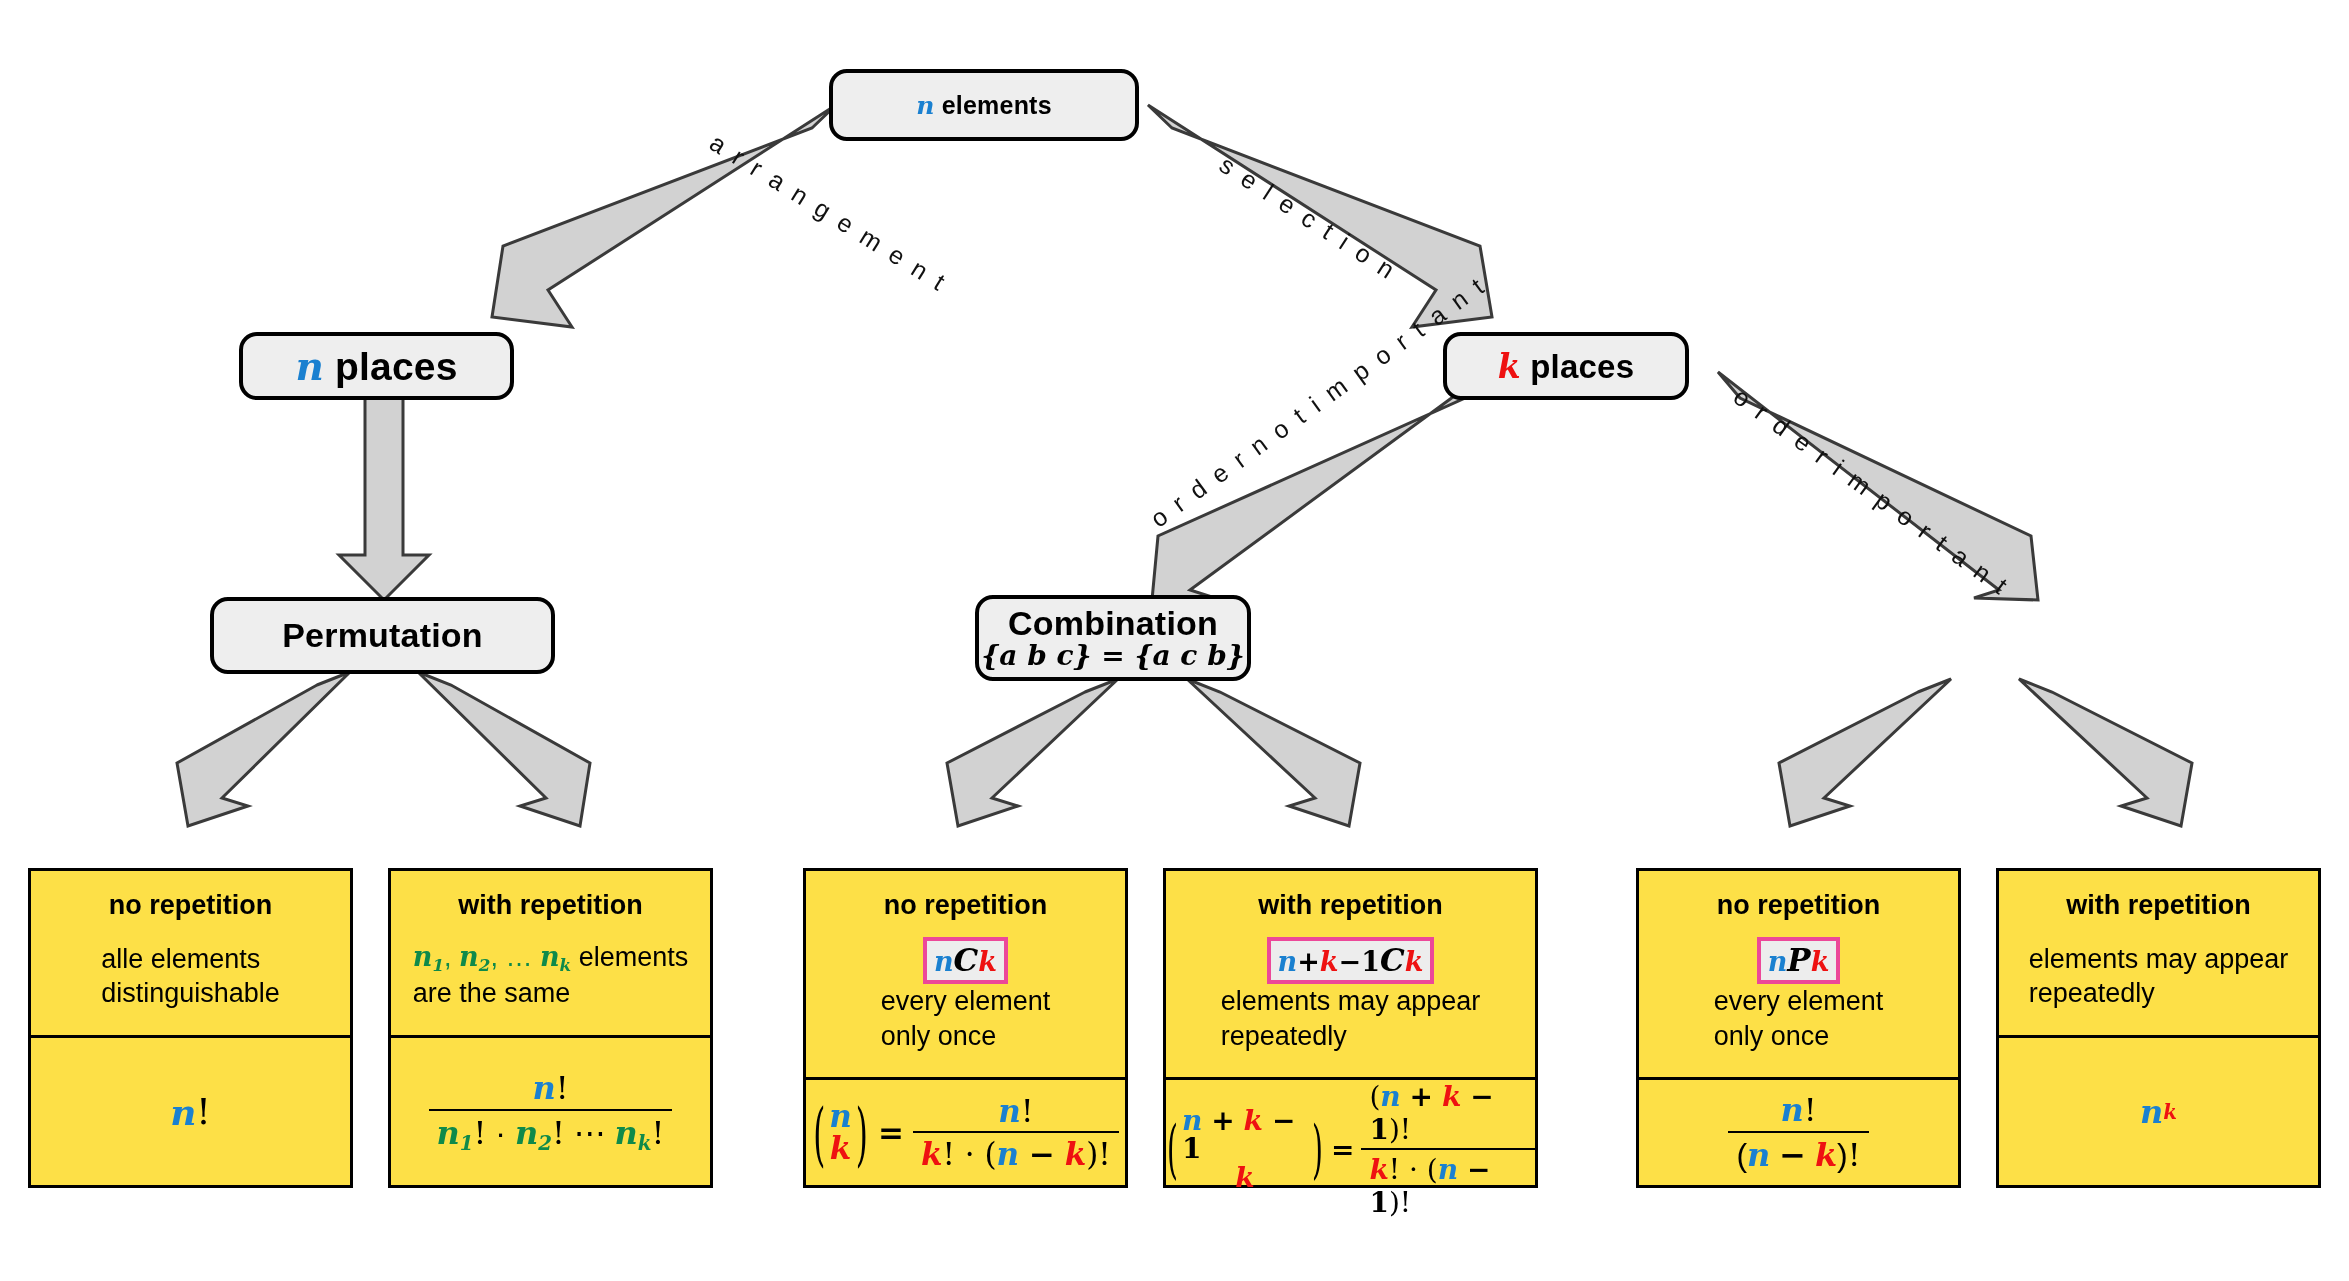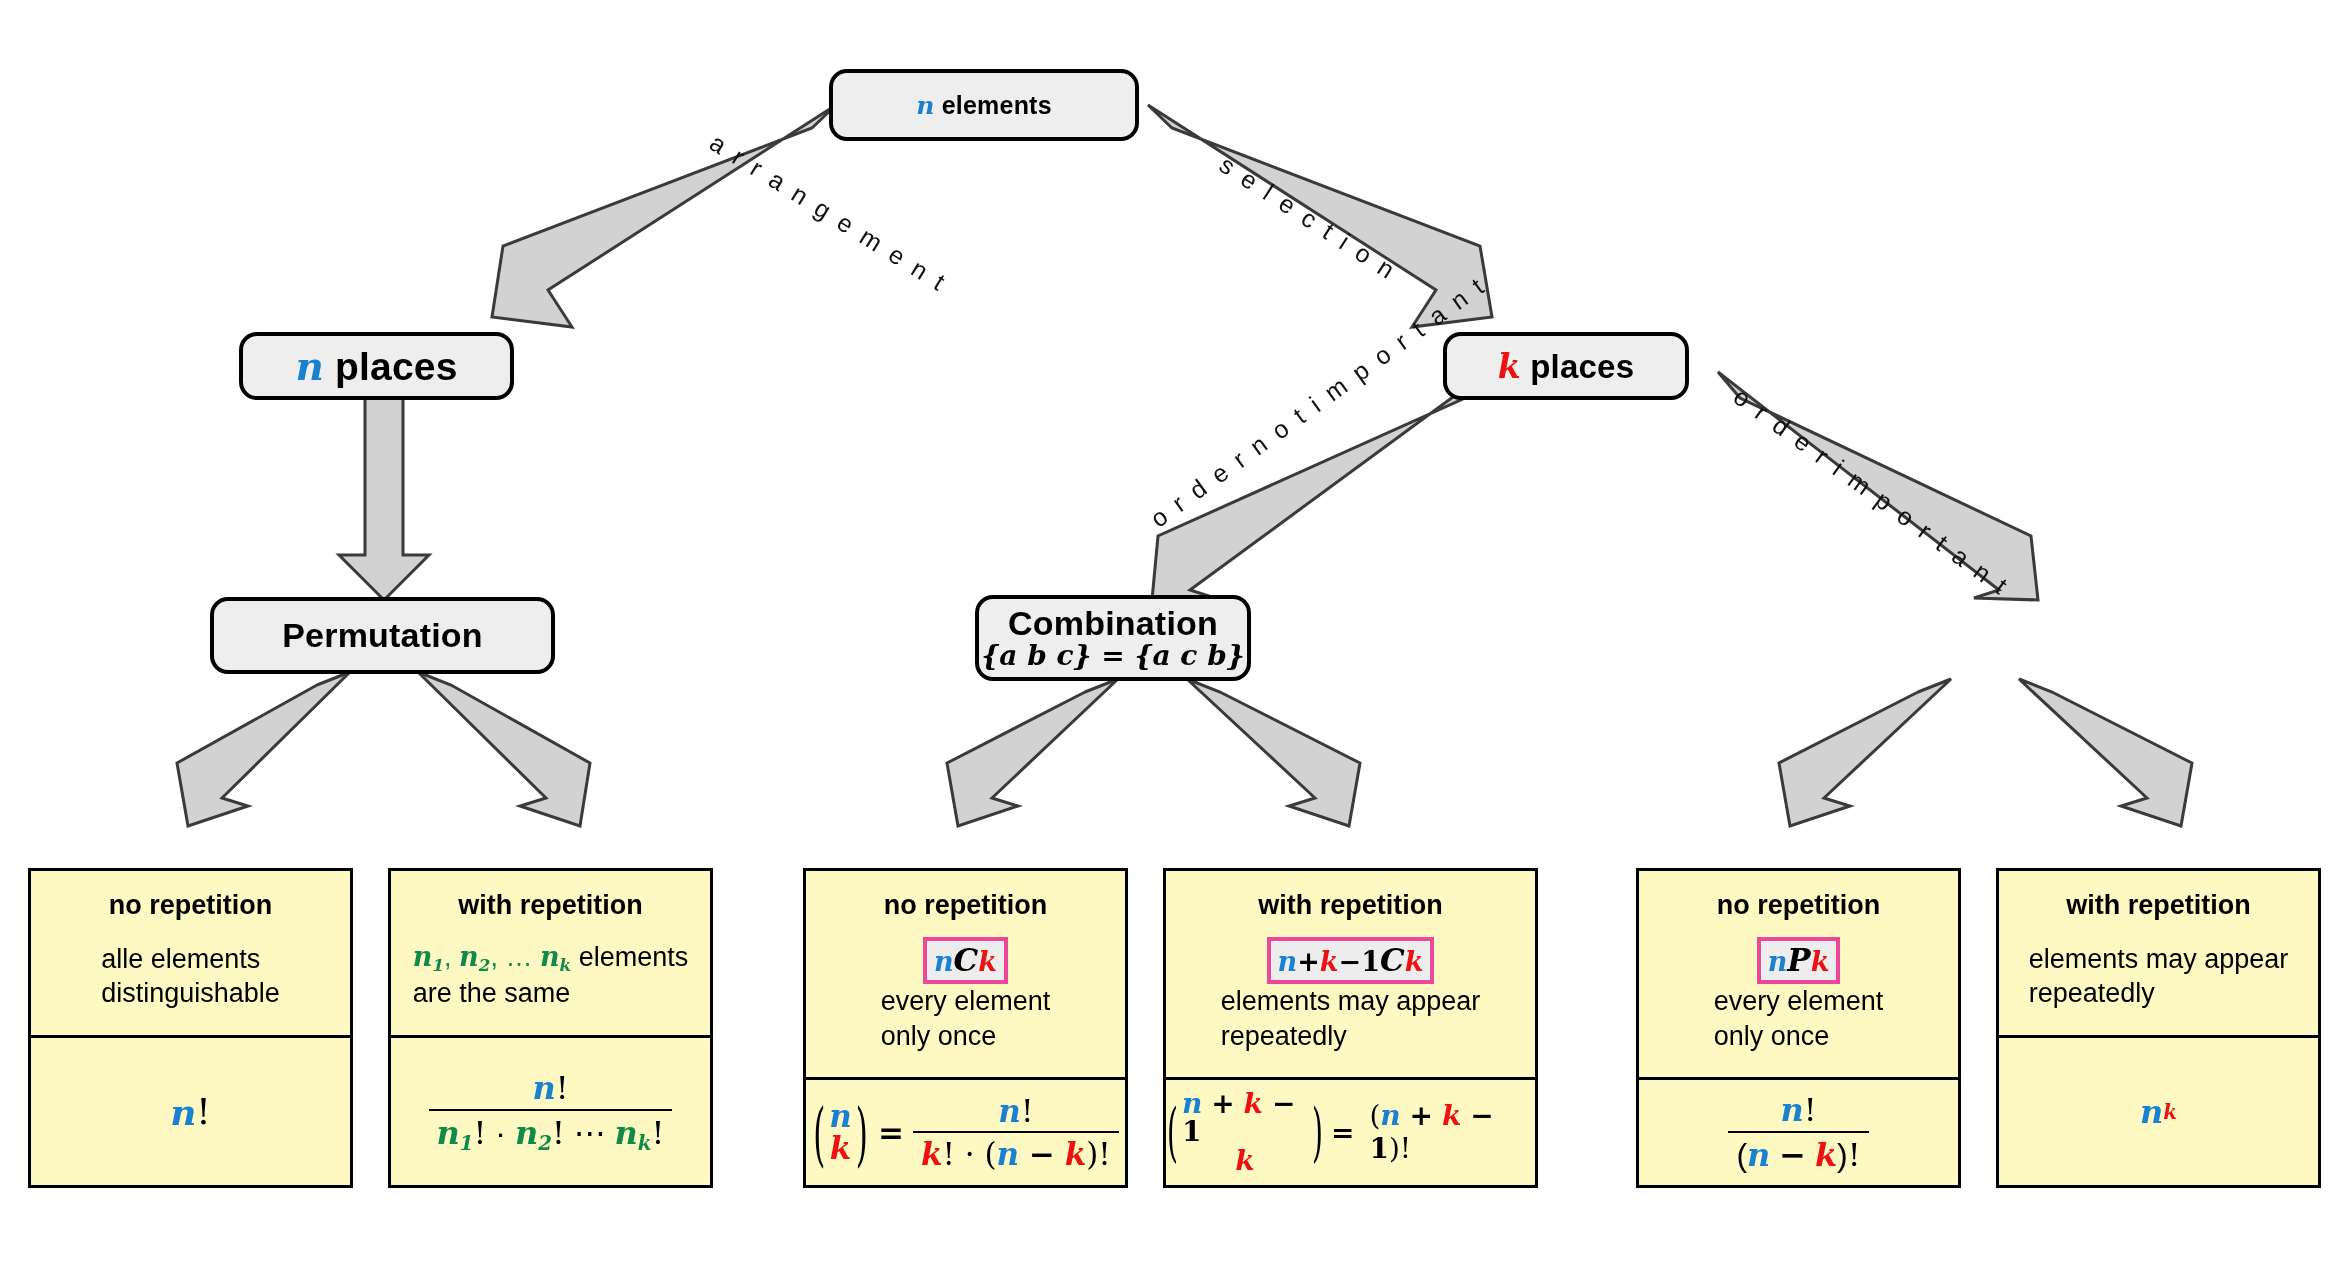--- a/index.html
+++ b/index.html
@@ -9,21 +9,21 @@
   .stage{position:absolute;left:0;top:0;width:2349px;height:1281px;}
   svg.arrows{position:absolute;left:0;top:0;width:2349px;height:1281px;}
 
   
   .node{position:absolute;background:#eeeeee;border:4px solid #000;border-radius:18px;
         display:flex;flex-direction:column;align-items:center;justify-content:center;
         box-sizing:border-box;text-align:center;}
   .node .title{font-weight:bold;letter-spacing:.2px;}
 
   
-  .leaf{position:absolute;background:#fef9c3;border:3px solid #000;box-sizing:border-box;
+  .leaf{position:absolute;background:#fde047;border:3px solid #000;box-sizing:border-box;
         display:flex;flex-direction:column;}
   .leaf .upper{flex:0 0 167px;border-bottom:3px solid #000;display:flex;flex-direction:column;
                align-items:center;box-sizing:border-box;padding-top:19px;}
   .leaf .lower{flex:1 1 auto;display:flex;align-items:center;justify-content:center;box-sizing:border-box;}
   .leaf .head{font-weight:bold;font-size:27px;}
   .leaf .desc{font-size:27px;line-height:1.28;margin-top:auto;margin-bottom:24px;}
   .leaf .symbol{margin-top:16px;border:4px solid #ec4899;padding:1px 7px 2px 7px;background:#ededed;}
 
   
   .blue{color:#1a80d0;}
@@ -236,20 +236,23 @@
             <span><span class="mi blue">n</span> <span class="mr">+</span> <span class="mi red">k</span> <span class="mr">−</span> <span class="mr">1</span></span>
             <span class="mi red">k</span>
           </span>
           <span class="paren">)</span>
         </span>
         <span style="padding:0 7px;" class="mr">=</span>
         <span class="frac">
           <span class="num">
             (<span class="mi blue">n</span> <span class="mr">+</span> <span class="mi red">k</span> <span class="mr">−</span> <span class="mr">1</span>)<span class="bang">!</span>
           </span>
+          <span class="den">
+            <span class="mi red">k</span><span class="bang">!</span> · (<span class="mi blue">n</span> <span class="mr">−</span> <span class="mr">1</span>)<span class="bang">!</span>
+          </span>
         </span>
       </span>
     </div>
   </div>
 
   <div class="leaf" style="left:1636px;top:868px;width:325px;height:320px;">
     <div class="upper">
       <div class="head">no repetition</div>
       <div class="symbol" style="font-size:27px;">
         <span class="mi blue">n</span><span class="mi" style="font-size:1.15em;">P</span><span class="mi red">k</span>

